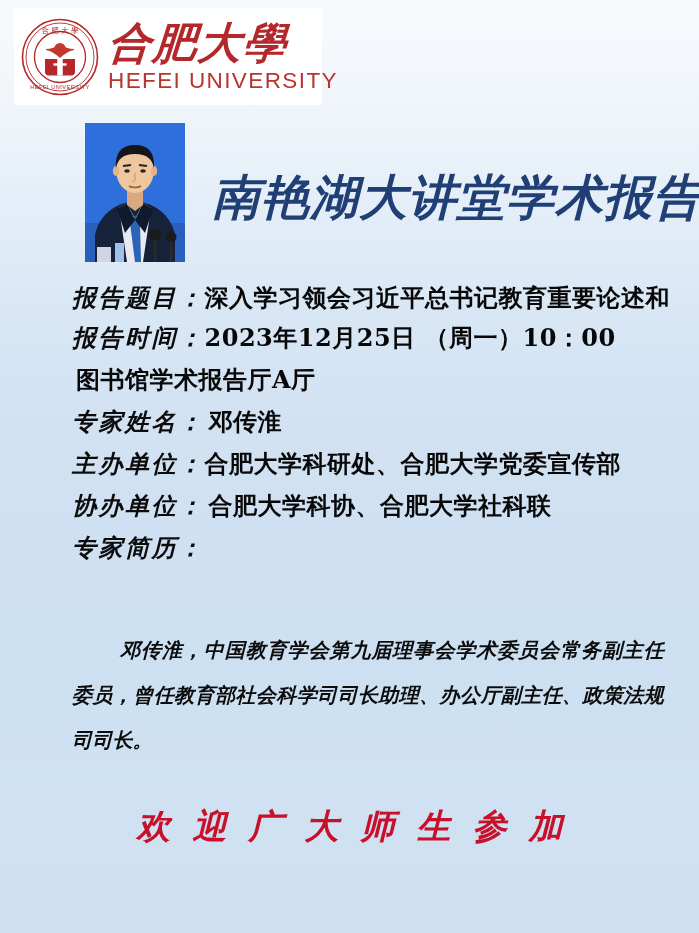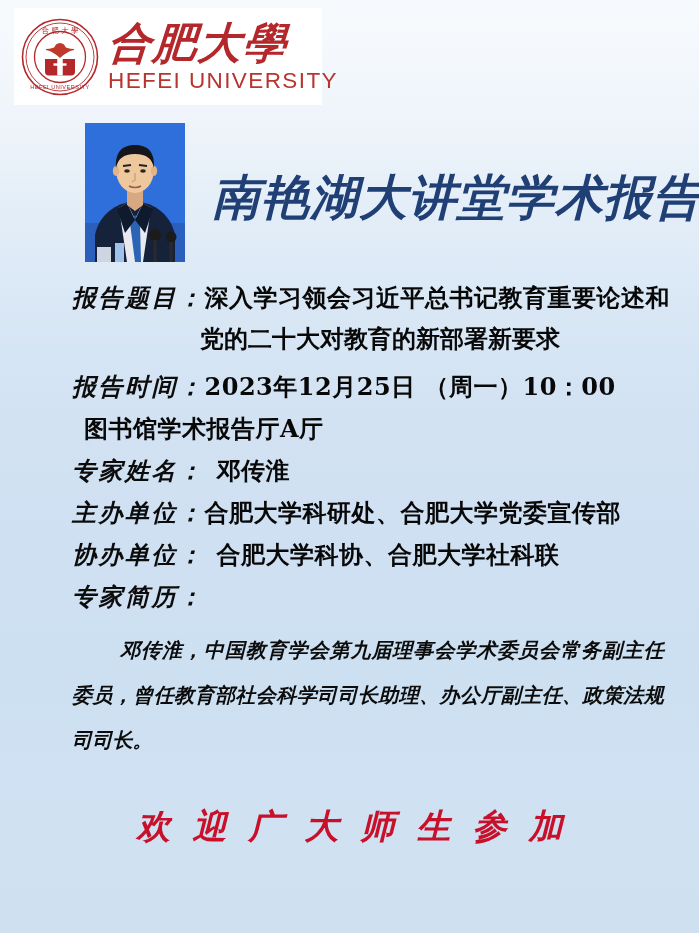--- a/index.html
+++ b/index.html
@@ -136,23 +136,23 @@
   .value {
     font-family: "DejaVu Serif", "Liberation Serif", serif;
     font-size: 24px;
     line-height: 40px;
     font-weight: bold;
     color: #080808;
     letter-spacing: 0.5px;
     white-space: nowrap;
     flex: 0 0 auto;
   }
-  .value.indent { margin-left: 12px; }
-
-  .title-row { display: block; margin-bottom: 7px; }
+  .value.indent { margin-left: 4px; }
+
+  .title-row { display: block; margin-bottom: 0; }
   .title-line2 {
     font-family: "DejaVu Serif", "Liberation Serif", serif;
     font-size: 24px;
     line-height: 42px;
     font-weight: bold;
     color: #080808;
     margin-left: 128px;
     white-space: nowrap;
   }
 
@@ -266,21 +266,20 @@
 
   <div id="banner-title">南艳湖大讲堂学术报告</div>
 
   <div id="body-block">
 
     <div class="row title-row">
       <div style="display:flex; align-items:baseline;">
         <span class="label">报告题目：</span>
         <span class="value">深入学习领会习近平总书记教育重要论述和</span>
       </div>
-      <div class="title-line2">党的二十大对教育的新部署新要求</div>
     </div>
 
     <div class="row">
       <span class="label">报告时间：</span>
       <span class="value">2023年12月25日 （周一）10：00</span>
     </div>
 
     <div class="row">
       <span class="value indent">图书馆学术报告厅A厅</span>
     </div>

